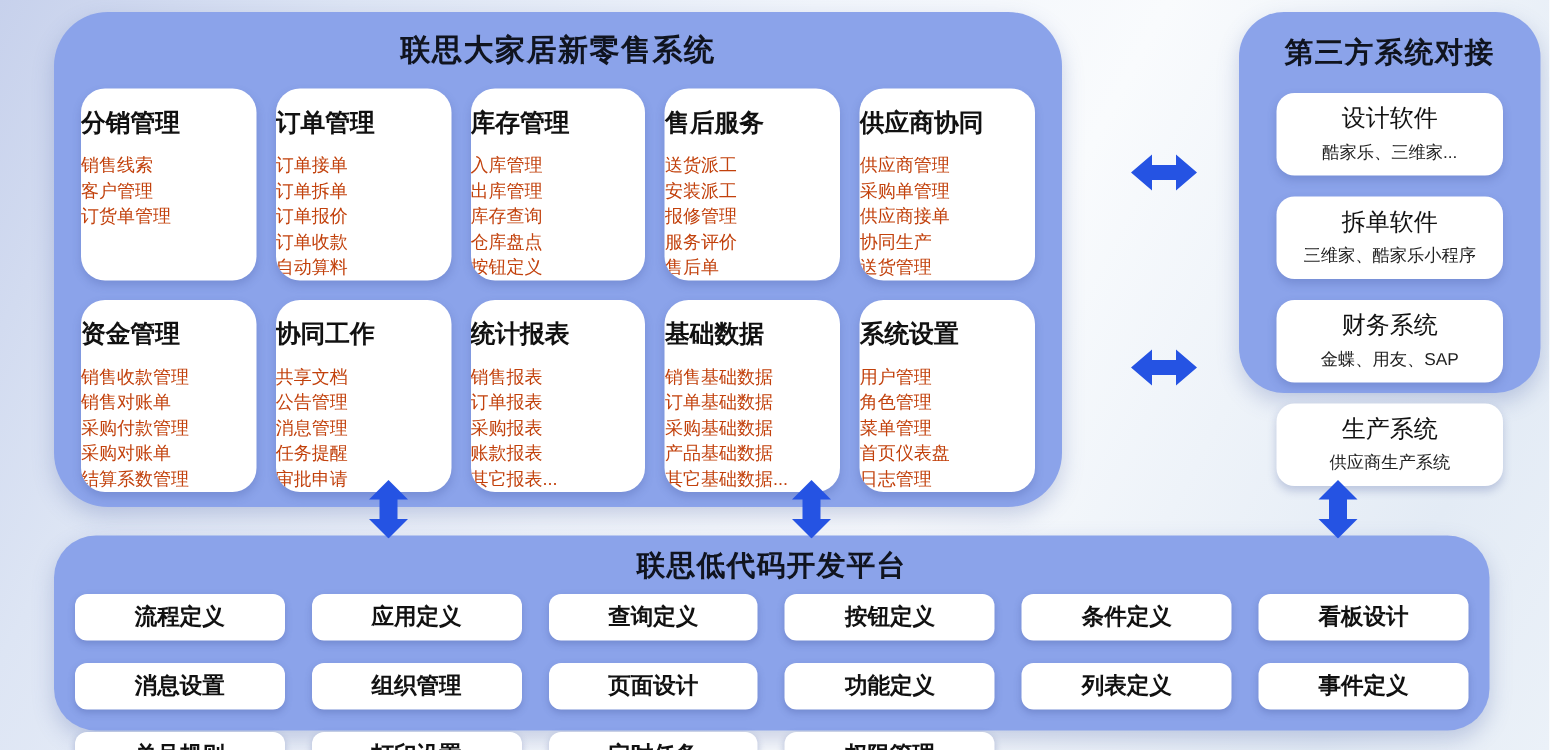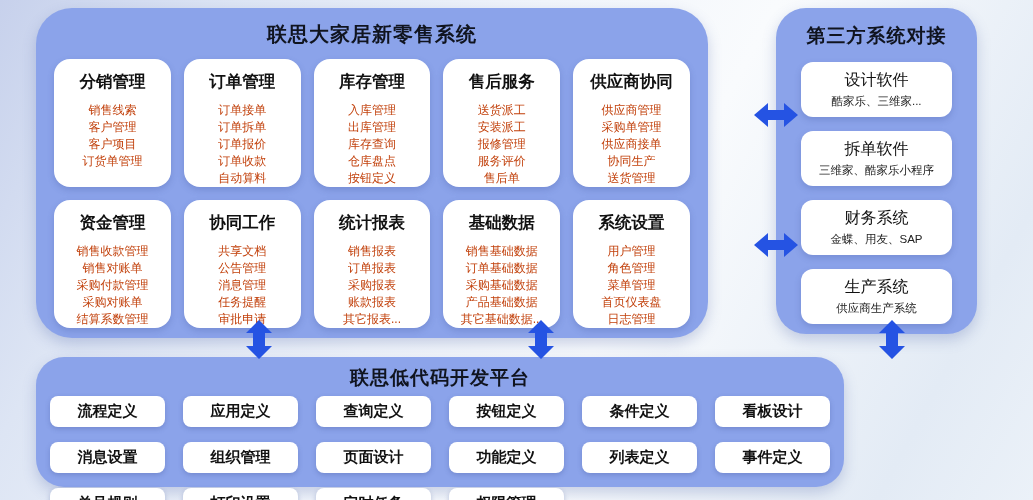--- a/index.html
+++ b/index.html
@@ -10,31 +10,31 @@
   .stage{
     position:relative;width:1033px;height:500px;overflow:hidden;
     background:linear-gradient(118deg,#c7d1ec 0%,#dde5f4 18%,#f1f5fb 42%,#f9fbfd 60%,#e3ebf5 88%,#ebf1f8 100%);
   }
   .panel{
     position:absolute;background:#8ba3ea;
     box-shadow:0 6px 14px rgba(80,100,170,.28);
     box-sizing:border-box;
   }
   .main-panel{left:36px;top:8px;width:672px;height:330px;border-radius:36px;}
-  .tp-panel{left:776px;top:8px;width:201px;height:326px;border-radius:30px;}
-  .lc-panel{left:36px;top:357px;width:808px;height:130px;border-radius:28px;}
+  .tp-panel{left:826px;top:8px;width:201px;height:254px;border-radius:30px;}
+  .lc-panel{left:36px;top:357px;width:957px;height:130px;border-radius:28px;}
 
   .panel-title{text-align:center;font-weight:bold;color:#10141f;letter-spacing:1px;}
   .main-panel .panel-title{font-size:20px;padding-top:14px;line-height:24px;}
   .tp-panel .panel-title{font-size:19px;padding-top:16px;line-height:24px;}
   .lc-panel .panel-title{font-size:19px;padding-top:10px;line-height:22px;}
 
   .cards-row{display:flex;gap:13px;padding:0 18px;margin-top:13px;}
   .module-card{
-    flex:1;background:#fff;border-radius:16px;height:128px;text-align:center;
+    flex:1;background:#fff;border-radius:16px;height:128px;text-align:left;
     box-shadow:0 3px 6px rgba(60,80,150,.25);overflow:hidden;
   }
   .module-card .card-title{font-size:16.5px;font-weight:bold;color:#111;margin-top:12px;margin-bottom:9px;}
   .module-card .card-item{font-size:12px;color:#c2410c;line-height:17px;white-space:nowrap;}
 
   .tp-card{
     background:#fff;border-radius:12px;margin:14px 25px 0;text-align:center;
     padding:7px 2px 8px;box-shadow:0 3px 6px rgba(60,80,150,.25);
   }
   .tp-card .tp-title{font-size:16px;font-weight:normal;color:#111;line-height:22px;}
@@ -54,21 +54,20 @@
 <div class="stage">
 
   <div class="panel main-panel">
     <div class="panel-title">联思大家居新零售系统</div>
 
     <div class="cards-row">
       <div class="module-card">
         <div class="card-title">分销管理</div>
         <div class="card-item">销售线索</div>
         <div class="card-item">客户管理</div>
-        <div class="card-item">客户项目</div>
         <div class="card-item">订货单管理</div>
       </div>
       <div class="module-card">
         <div class="card-title">订单管理</div>
         <div class="card-item">订单接单</div>
         <div class="card-item">订单拆单</div>
         <div class="card-item">订单报价</div>
         <div class="card-item">订单收款</div>
         <div class="card-item">自动算料</div>
       </div>

